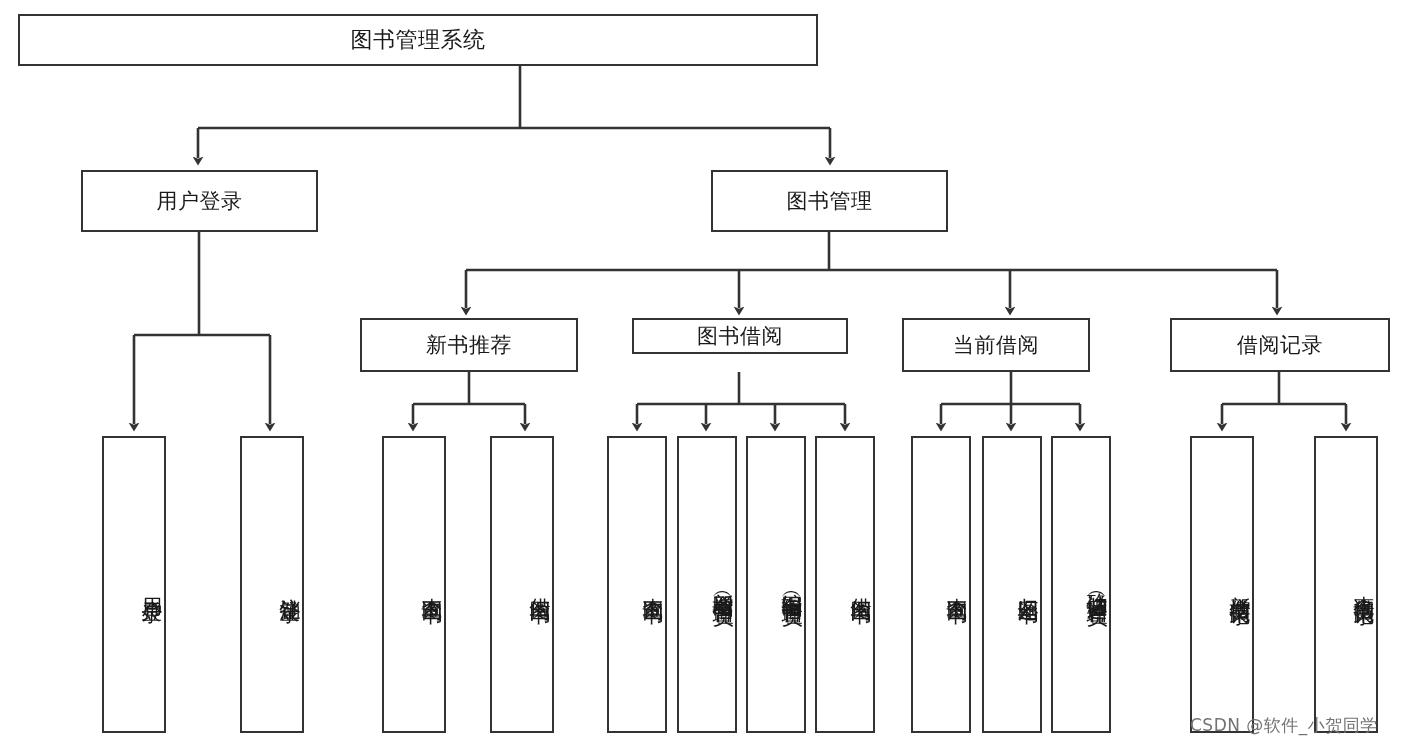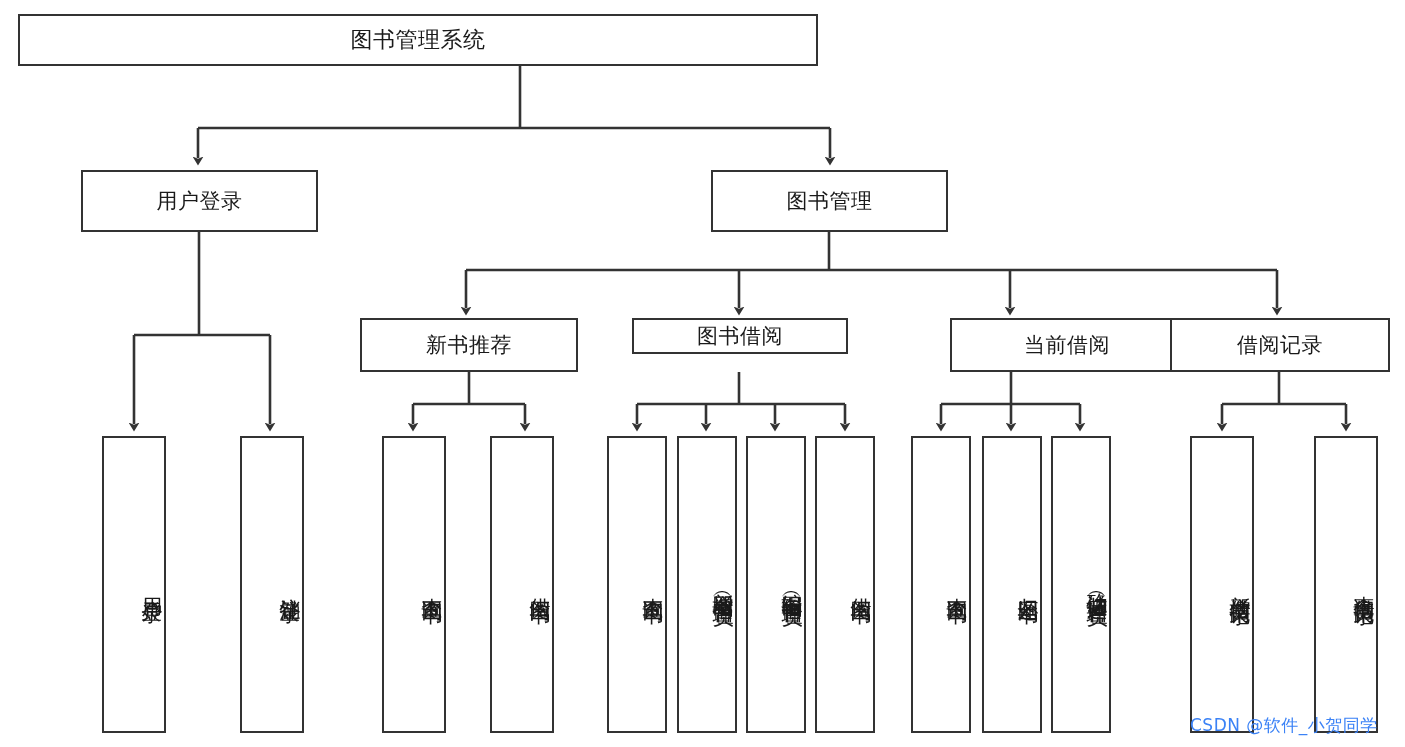--- a/index.html
+++ b/index.html
@@ -56,21 +56,21 @@
     justify-content: center;
   }
   .node-v > span {
     display: block;
   }
   .watermark {
     position: absolute;
     left: 1190px;
     top: 714px;
     font-size: 17px;
-    color: #3b82f6;
+    color: #737373;
     white-space: nowrap;
     letter-spacing: 0.5px;
   }
 </style>
 </head>
 <body>
 
 <div id="diagram-root">
 
   <svg id="edge-layer" viewBox="0 0 1405 747" xmlns="http://www.w3.org/2000/svg">
@@ -138,21 +138,21 @@
   <div class="node node-h" style="left:711px; top:170px; width:237px; height:62px;">
     <span>图书管理</span>
   </div>
 
   <div class="node node-h" style="left:360px; top:318px; width:218px; height:54px;">
     <span>新书推荐</span>
   </div>
   <div class="node node-h" style="left:632px; top:318px; width:216px; height:36px;">
     <span>图书借阅</span>
   </div>
-  <div class="node node-h" style="left:902px; top:318px; width:234px; height:54px;margin-left:48px;">
+  <div class="node node-h" style="left:902px; top:318px; width:188px; height:54px;">
     <span>当前借阅</span>
   </div>
   <div class="node node-h" style="left:1170px; top:318px; width:220px; height:54px;">
     <span>借阅记录</span>
   </div>
 
   <div class="node node-v" style="left:102px; top:436px; width:64px; height:297px;">
     <span>用户登录</span>
   </div>
   <div class="node node-v" style="left:240px; top:436px; width:64px; height:297px;">

